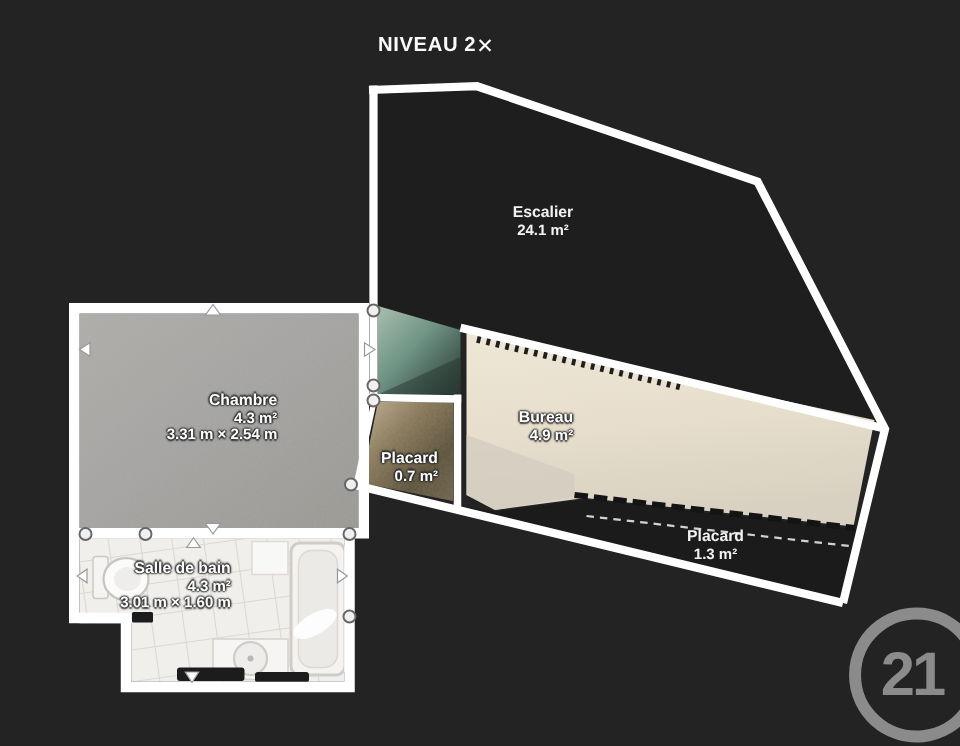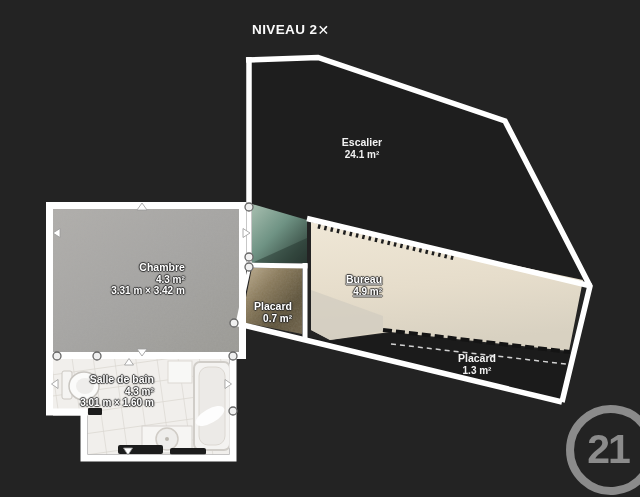--- a/index.html
+++ b/index.html
@@ -165,29 +165,29 @@
   </svg>
 
   <div class="room-label on-dark" style="left:362px;top:148px;">
     <span class="rname" style="font-weight:600;">Escalier</span>
     <span class="rarea">24.1 m²</span>
   </div>
 
   <div class="room-label on-photo" style="left:148px;top:279px;">
     <span class="rname">Chambre</span>
     <span class="rarea">4.3 m²</span>
-    <span class="rdims">3.31 m × 3.42 m</span>
+    <span class="rdims">3.31 m × 2.54 m</span>
   </div>
 
   <div class="room-label on-photo" style="left:273px;top:312px;">
     <span class="rname">Placard</span>
     <span class="rarea">0.7 m²</span>
   </div>
 
-  <div class="room-label on-photo" style="left:364px;top:285px;text-decoration:underline;">
+  <div class="room-label on-photo" style="left:364px;top:285px;">
     <span class="rname">Bureau</span>
     <span class="rarea">4.9 m²</span>
   </div>
 
   <div class="room-label on-dark" style="left:477px;top:364px;">
     <span class="rname" style="font-weight:600;">Placard</span>
     <span class="rarea">1.3 m²</span>
   </div>
 
   <div class="room-label on-photo" style="left:117px;top:391px;">

